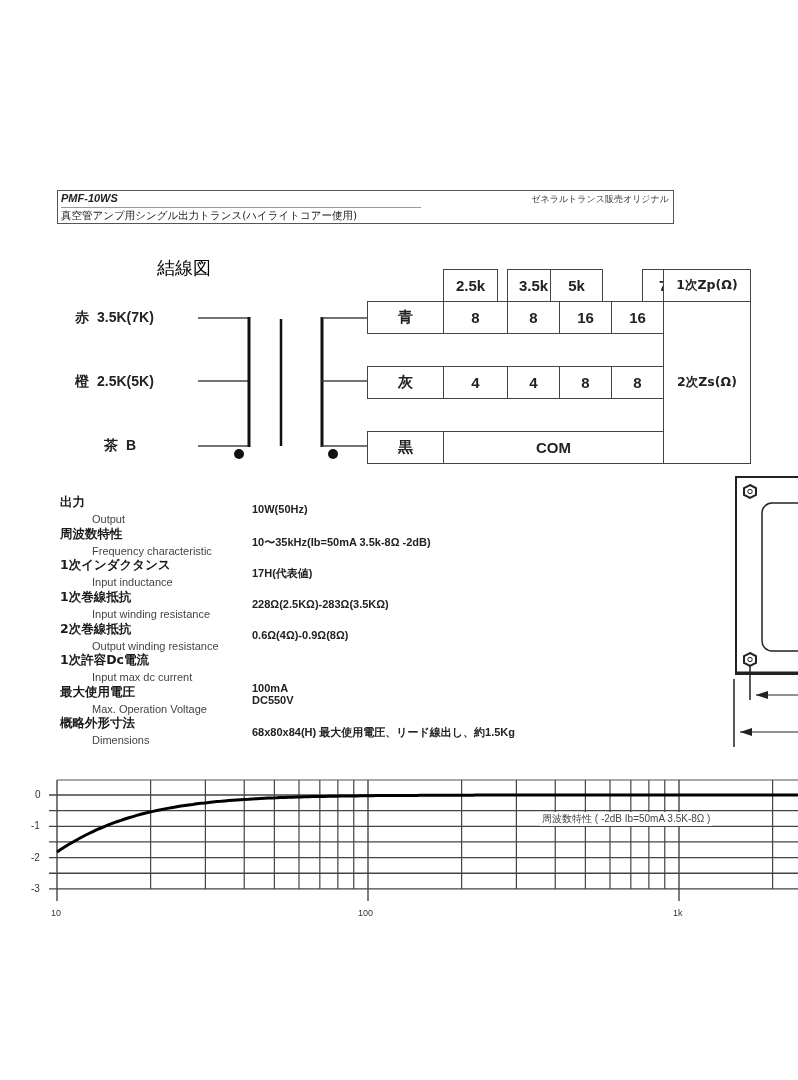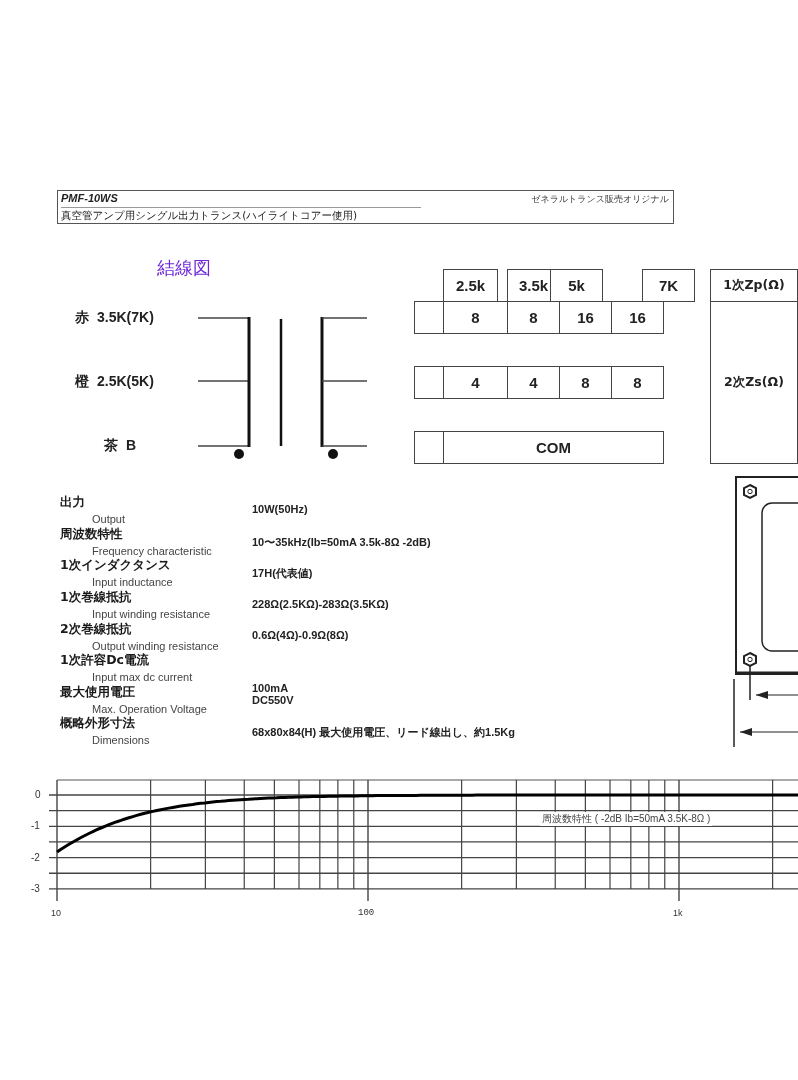--- a/index.html
+++ b/index.html
@@ -13,31 +13,31 @@
   .header-model {
     position: absolute; left: 3px; top: 1px; font-size: 11px; font-style: italic; font-weight: bold;
     font-family: "Liberation Sans", sans-serif; color: #222;
   }
   .header-maker { position: absolute; right: 4px; top: 2px; font-size: 9px; color: #333; }
   .header-desc {
     position: absolute; left: 3px; top: 16px; font-size: 10.5px; color: #222;
     border-top: 1px solid #999; padding-top: 1px; width: 360px;
   }
 
-  .diagram-title { position: absolute; left: 157px; top: 256px; font-size: 18px; color: #6d28d9; }
+  .diagram-title { position: absolute; left: 157px; top: 256px; font-size: 18px; color: #000000; }
   .lead-label { position: absolute; font-size: 14px; font-weight: bold; color: #222; white-space: nowrap; font-family: "Liberation Sans", sans-serif; }
   .lead-label .jp { font-family: "DejaVu Sans", sans-serif; font-weight: bold; margin-right: 8px; }
 
   .wiring { position: absolute; left: 0; top: 0; }
   .cell {
     position: absolute; border: 1.5px solid #444; display: flex; align-items: center;
     justify-content: center; font-size: 15px; font-weight: bold; color: #222; background: #fff;
     font-family: "Liberation Sans", sans-serif;
   }
-  .cell.jp { font-family: "DejaVu Sans", sans-serif; font-size: 15px; margin-left: 47px; }
+  .cell.jp { font-family: "DejaVu Sans", sans-serif; font-size: 15px; }
   .cell.small { font-size: 12.5px; font-weight: bold; }
 
   .spec-label { position: absolute; left: 60px; font-size: 12.5px; font-weight: bold; color: #1a1a1a; white-space: nowrap; }
   .spec-sub { position: absolute; left: 60px; font-size: 11px; color: #444; white-space: nowrap; font-family: "Liberation Sans", sans-serif; margin-left: 32px; }
   .spec-value { position: absolute; left: 252px; font-size: 11px; color: #222; white-space: nowrap; font-weight: bold; font-family: "Liberation Sans", sans-serif; }
   .ytick { position: absolute; font-size: 10px; color: #333; font-family: "Liberation Sans", sans-serif; }
   .xtick { position: absolute; font-size: 9px; color: #333; font-family: "Liberation Sans", sans-serif; }
   .chart-caption {
     position: absolute; left: 540px; top: 812px; font-size: 10px; color: #444; background: #fff;
     white-space: nowrap; padding: 0 2px; font-family: "Liberation Sans", sans-serif;
@@ -198,16 +198,16 @@
       <line x1="664.76942043563" y1="10" x2="664.76942043563" y2="118.9" stroke="#444" stroke-width="1.2"></line>
       <line x1="679" y1="10" x2="679" y2="130.9" stroke="#444" stroke-width="1.4"></line>
       <line x1="772.6203286514982" y1="10" x2="772.6203286514982" y2="118.9" stroke="#444" stroke-width="1.2"></line>
       <polyline points="57.0,82.0 61.0,79.3 65.0,76.8 69.0,74.3 73.0,72.0 77.0,69.7 81.0,67.5 84.9,65.5 88.9,63.5 92.9,61.6 96.9,59.7 100.9,58.0 104.9,56.3 108.9,54.7 112.9,53.2 116.9,51.7 120.9,50.4 124.9,49.0 128.9,47.8 132.9,46.6 136.8,45.4 140.8,44.3 144.8,43.3 148.8,42.3 152.8,41.4 156.8,40.5 160.8,39.7 164.8,38.9 168.8,38.1 172.8,37.4 176.8,36.7 180.8,36.1 184.8,35.5 188.7,34.9 192.7,34.4 196.7,33.8 200.7,33.3 204.7,32.9 208.7,32.4 212.7,32.0 216.7,31.6 220.7,31.3 224.7,30.9 228.7,30.6 232.7,30.3 236.7,30.0 240.6,29.7 244.6,29.4 248.6,29.2 252.6,28.9 256.6,28.7 260.6,28.5 264.6,28.3 268.6,28.1 272.6,27.9 276.6,27.8 280.6,27.6 284.6,27.5 288.6,27.3 292.6,27.2 296.5,27.1 300.5,27.0 304.5,26.8 308.5,26.7 312.5,26.6 316.5,26.5 320.5,26.5 324.5,26.4 328.5,26.3 332.5,26.2 336.5,26.2 340.5,26.1 344.5,26.0 348.4,26.0 352.4,25.9 356.4,25.9 360.4,25.8 364.4,25.8 368.4,25.7 372.4,25.7 376.4,25.6 380.4,25.6 384.4,25.6 388.4,25.5 392.4,25.5 396.4,25.5 400.3,25.4 404.3,25.4 408.3,25.4 412.3,25.4 416.3,25.4 420.3,25.3 424.3,25.3 428.3,25.3 432.3,25.3 436.3,25.3 440.3,25.2 444.3,25.2 448.3,25.2 452.2,25.2 456.2,25.2 460.2,25.2 464.2,25.2 468.2,25.2 472.2,25.2 476.2,25.1 480.2,25.1 484.2,25.1 488.2,25.1 492.2,25.1 496.2,25.1 500.2,25.1 504.1,25.1 508.1,25.1 512.1,25.1 516.1,25.1 520.1,25.1 524.1,25.1 528.1,25.1 532.1,25.1 536.1,25.1 540.1,25.1 544.1,25.1 548.1,25.1 552.1,25.0 556.0,25.0 560.0,25.0 564.0,25.0 568.0,25.0 572.0,25.0 576.0,25.0 580.0,25.0 584.0,25.0 588.0,25.0 592.0,25.0 596.0,25.0 600.0,25.0 604.0,25.0 607.9,25.0 611.9,25.0 615.9,25.0 619.9,25.0 623.9,25.0 627.9,25.0 631.9,25.0 635.9,25.0 639.9,25.0 643.9,25.0 647.9,25.0 651.9,25.0 655.9,25.0 659.8,25.0 663.8,25.0 667.8,25.0 671.8,25.0 675.8,25.0 679.8,25.0 683.8,25.0 687.8,25.0 691.8,25.0 695.8,25.0 699.8,25.0 703.8,25.0 707.8,25.0 711.7,25.0 715.7,25.0 719.7,25.0 723.7,25.0 727.7,25.0 731.7,25.0 735.7,25.0 739.7,25.0 743.7,25.0 747.7,25.0 751.7,25.0 755.7,25.0 759.7,25.0 763.7,25.0 767.6,25.0 771.6,25.0 775.6,25.0 779.6,25.0 783.6,25.0 787.6,25.0 791.6,25.0 795.6,25.0 799.6,25.0 803.6,25.0 807.6,25.0" fill="none" stroke="#000" stroke-width="3"></polyline>
     </svg>
   <div class="ytick" style="left:35px; top:789px;">0</div>
   <div class="ytick" style="left:31px; top:820px;">-1</div>
   <div class="ytick" style="left:31px; top:852px;">-2</div>
   <div class="ytick" style="left:31px; top:883px;">-3</div>
   <div class="xtick" style="left:51px; top:908px;">10</div>
-  <div class="xtick" style="left:358px; top:908px;font-family:Liberation Mono, monospace;">100</div>
+  <div class="xtick" style="left:358px; top:908px;">100</div>
   <div class="xtick" style="left:673px; top:908px;">1k</div>
   <div class="chart-caption">周波数特性 ( -2dB Ib=50mA 3.5K-8Ω )</div>
 </div>
 
 </body></html>

